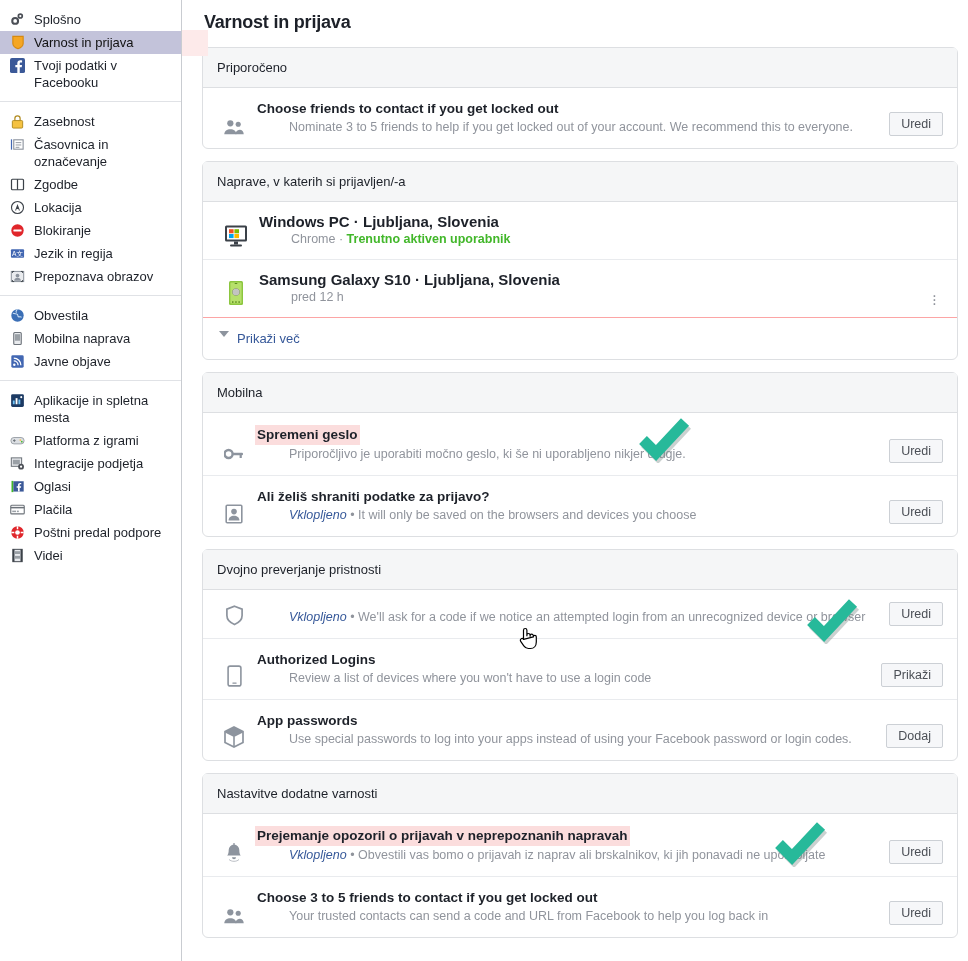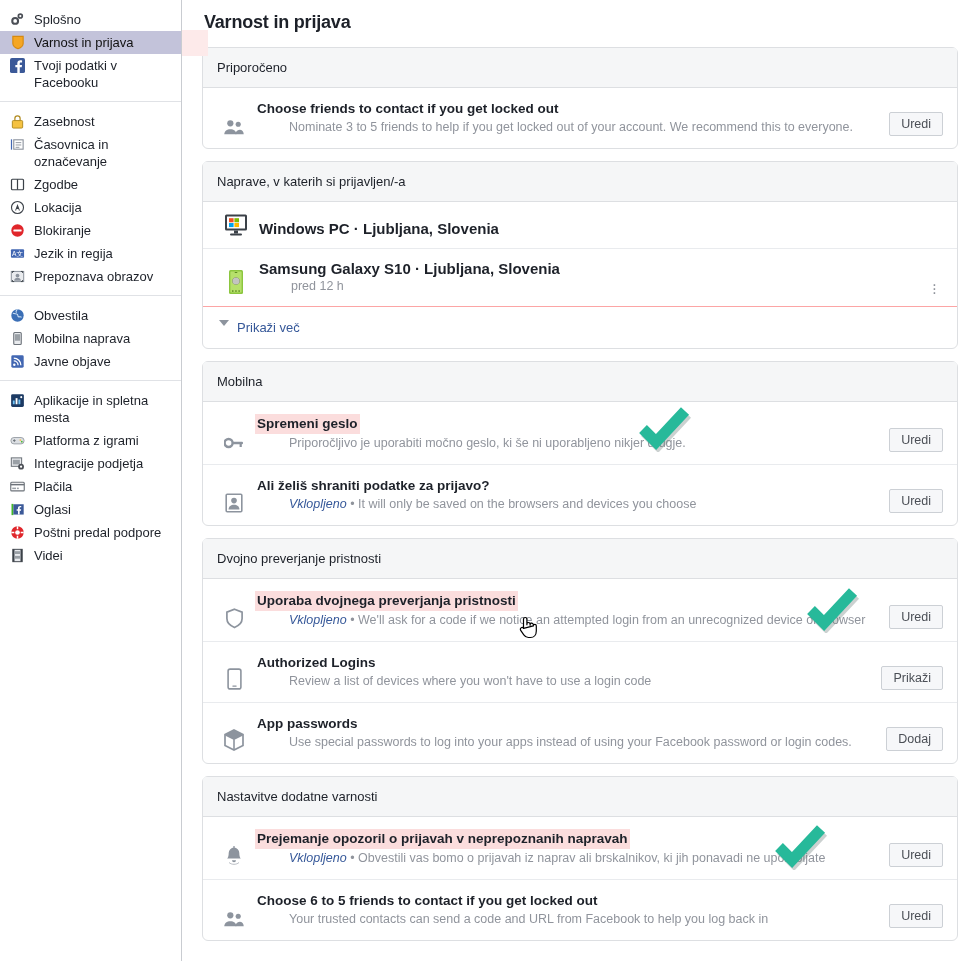--- a/index.html
+++ b/index.html
@@ -335,37 +335,37 @@
               <rect x="3" y="4" width="7.5" height="5" fill="#9aa0a6"></rect>
               <circle cx="11.8" cy="11.4" r="3.1" fill="#4b4f56"></circle>
               <circle cx="11.8" cy="11.4" r="1.2" fill="#fff"></circle>
             </svg>
         </span>
         <span class="lbl">Integracije podjetja</span>
       </div>
       <div class="nav-item">
         <span class="nav-ico">
           <svg width="15" height="15" viewBox="0 0 16 16">
+              <path d="M1.6 2h2v12h-2z" fill="#42b72a"></path>
+              <rect x="3.6" y="2.4" width="11" height="11" fill="#3b5998"></rect>
+              <path d="M10.3 13.4V9.2h1.4l.2-1.6h-1.6V6.5c0-.5.1-.8.8-.8h.9V4.3c-.2 0-.7-.1-1.3-.1-1.3 0-2.2.8-2.2 2.2v1.2H7.1v1.6h1.4v4.2h1.8z" fill="#fff"></path>
+            </svg>
+        </span>
+        <span class="lbl">Oglasi</span>
+      </div>
+      <div class="nav-item">
+        <span class="nav-ico">
+          <svg width="15" height="15" viewBox="0 0 16 16">
               <rect x="0.8" y="3.4" width="14.4" height="9.2" rx="1" fill="#fff" stroke="#6d737a" stroke-width="1.2"></rect>
               <rect x="0.8" y="5.2" width="14.4" height="1.6" fill="#6d737a"></rect>
               <rect x="2.4" y="9.2" width="4" height="1.6" fill="#9aa0a6"></rect>
               <rect x="7.4" y="9.2" width="2" height="1.6" fill="#9aa0a6"></rect>
             </svg>
         </span>
         <span class="lbl">Plačila</span>
-      </div>
-      <div class="nav-item">
-        <span class="nav-ico">
-          <svg width="15" height="15" viewBox="0 0 16 16">
-              <path d="M1.6 2h2v12h-2z" fill="#42b72a"></path>
-              <rect x="3.6" y="2.4" width="11" height="11" fill="#3b5998"></rect>
-              <path d="M10.3 13.4V9.2h1.4l.2-1.6h-1.6V6.5c0-.5.1-.8.8-.8h.9V4.3c-.2 0-.7-.1-1.3-.1-1.3 0-2.2.8-2.2 2.2v1.2H7.1v1.6h1.4v4.2h1.8z" fill="#fff"></path>
-            </svg>
-        </span>
-        <span class="lbl">Oglasi</span>
       </div>
       <div class="nav-item">
         <span class="nav-ico">
           <svg width="15" height="15" viewBox="0 0 16 16">
               <circle cx="8" cy="8" r="6.6" fill="#e0262b"></circle>
               <circle cx="8" cy="8" r="2.5" fill="#fff"></circle>
               <path d="M8 1.4v3.2M8 11.4v3.2M1.4 8h3.2M11.4 8h3.2" stroke="#fff" stroke-width="1.6"></path>
             </svg>
         </span>
         <span class="lbl">Poštni predal podpore</span>
@@ -418,20 +418,25 @@
             <rect x="6" y="5.2" width="4.6" height="4.1" fill="#f25022"></rect>
             <rect x="11.4" y="5.2" width="4.6" height="4.1" fill="#7fba00"></rect>
             <rect x="6" y="10" width="4.6" height="4.1" fill="#00a4ef"></rect>
             <rect x="11.4" y="10" width="4.6" height="4.1" fill="#ffb900"></rect>
             <rect x="11" y="17.5" width="4" height="3" fill="#3b4148"></rect>
             <rect x="7" y="20.5" width="12" height="2" rx="1" fill="#3b4148"></rect>
           </svg>
         </span>
         <div class="row-body">
           <div class="device-title">Windows PC · Ljubljana, Slovenia</div>
+          <div class="row-sub">
+            <span>Chrome</span>
+            <span class="sep">·</span>
+            <span class="active">Trenutno aktiven uporabnik</span>
+          </div>
         </div>
       </div>
 
       <div class="row device-row">
         <span class="device-ico">
           <svg width="22" height="26" viewBox="0 0 22 26">
             <rect x="4" y="1" width="14" height="24" rx="1.5" fill="#8cc63f"></rect>
             <rect x="5.4" y="2.4" width="11.2" height="21.2" rx="1" fill="#b6e06b"></rect>
             <circle cx="11" cy="12" r="3.6" fill="#f0faе0" opacity="0.9"></circle>
             <circle cx="11" cy="12" r="3.6" fill="#fff" opacity="0.75"></circle>
@@ -505,21 +510,20 @@
     <div class="card">
       <div class="card-head">Dvojno preverjanje pristnosti</div>
 
       <div class="row">
         <span class="row-ico">
           <svg width="19" height="21" viewBox="0 0 19 21">
               <path d="M9.5 1.2l7.6 2.9v6.4c0 4.5-4.2 7.6-7.6 9-3.4-1.4-7.6-4.5-7.6-9V4.1z" fill="none" stroke="#8d949e" stroke-width="1.7"></path>
             </svg>
         </span>
         <div class="row-body">
-          <div><span class="row-title hl">Uporaba dvojnega preverjanja pristnosti</span></div>
           <div class="row-sub">
             <span class="on">Vklopljeno</span>
             <span class="sep">•</span>
             <span>We'll ask for a code if we notice an attempted login from an unrecognized device or browser</span>
           </div>
         </div>
         <button class="btn">Uredi</button>
         <span class="check" style="left:600px; top:6px;">
           <svg width="60" height="48" viewBox="0 0 60 48">
             <path d="M8 25 L21 38 L50 7" stroke="#6b7a77" stroke-width="11" fill="none" opacity="0.35" transform="translate(2,3)"></path>
@@ -595,21 +599,21 @@
       <div class="row">
         <span class="row-ico">
           <svg width="22" height="18" viewBox="0 0 24 18" fill="#8d949e">
               <circle cx="8" cy="5" r="3.4"></circle>
               <circle cx="16.6" cy="6" r="2.8"></circle>
               <path d="M1.4 17c0-3.6 3-5.6 6.6-5.6S14.6 13.4 14.6 17z"></path>
               <path d="M13.6 17c0-2.6 1.6-5 4.6-5 2.6 0 4.4 1.8 4.4 5z"></path>
             </svg>
         </span>
         <div class="row-body">
-          <div><span class="row-title">Choose 6 to 5 friends to contact if you get locked out</span></div>
+          <div><span class="row-title">Choose 3 to 5 friends to contact if you get locked out</span></div>
           <div class="row-sub">Your trusted contacts can send a code and URL from Facebook to help you log back in</div>
         </div>
         <button class="btn">Uredi</button>
       </div>
     </div>
 
   </div>
 </div>
 
 </body></html>

